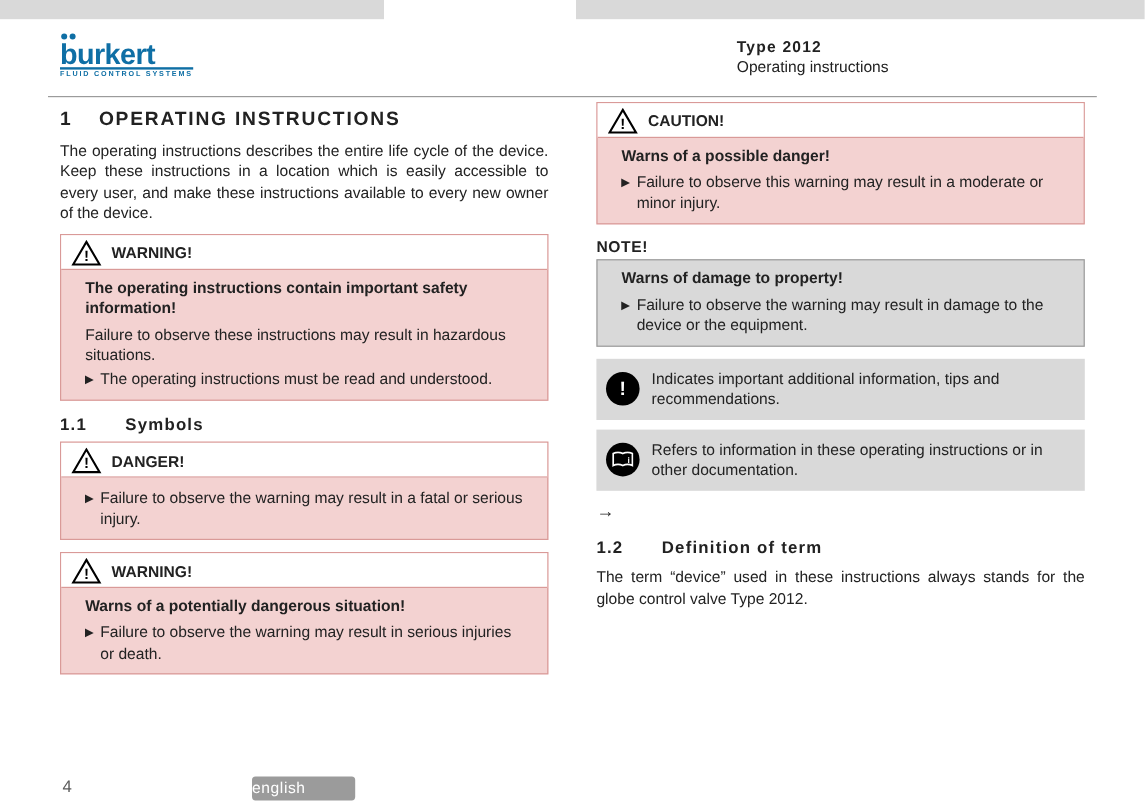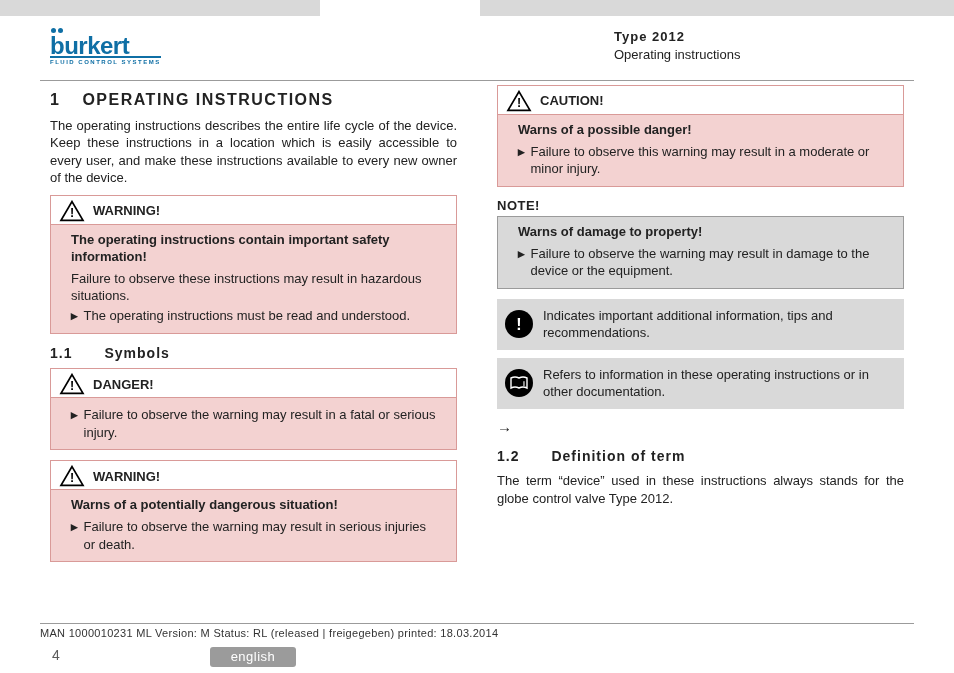--- a/index.html
+++ b/index.html
@@ -12,21 +12,21 @@
     --grey-dark:#5b5b5b;
   }
   *{box-sizing:border-box}
   body{margin:0;font-family:Helvetica,Arial,sans-serif;color:var(--text);background:#fff}
   .page{width:954px;height:673px;position:relative;margin:0 auto;overflow:hidden;font-size:13px;line-height:1.35}
   
   .top-bar-gap{position:absolute;top:0;height:16px;background:var(--grey);}
   .top-bar-left{left:0;width:320px}
   .top-bar-right{left:480px;right:0}
   
-  .header{display:flex;justify-content:space-between;padding:28px 50px 6px 50px}
+  .header{display:flex;align-items:flex-end;justify-content:space-between;padding:28px 50px 6px 50px}
   .logo{color:var(--brand);line-height:0.8}
   .logo .dots{height:6px;display:flex;gap:2px;margin:0 0 2px 1px}
   .logo .dots span{width:5px;height:5px;background:var(--brand);border-radius:50%}
   .logo .brandname{font-size:24px;font-weight:800;letter-spacing:-0.5px}
   .logo .rule{height:2px;background:var(--brand);margin:1px 0 2px}
   .logo .tag{font-size:6px;letter-spacing:1.5px;font-weight:700}
   .doc-id{text-align:left;font-size:13px;min-width:290px}
   .doc-id .type{font-weight:700;letter-spacing:1px}
   .header-rule{position:absolute;left:40px;right:40px;top:80px;height:1px;background:var(--grey-mid)}
   
@@ -48,21 +48,21 @@
   
   .round{width:28px;height:28px;border-radius:50%;background:#000;color:#fff;display:flex;align-items:center;justify-content:center;font-weight:700;font-size:16px;flex:0 0 auto}
   .round.book{font-size:12px}
   .inforow{display:flex;align-items:center;gap:10px;background:var(--grey);padding:8px;margin:8px 0}
   
   .arrowrow{display:flex;gap:6px;margin:8px 0}
   .arrowrow .arrow{font-size:15px}
   
   .footline{position:absolute;left:40px;right:40px;bottom:32px;border-top:1px solid var(--grey-mid);font-size:11px;letter-spacing:0.3px;padding-top:2px;color:#333}
   .pageno{position:absolute;left:52px;bottom:8px;font-size:14px;color:var(--grey-dark)}
-  .lang-pill{position:absolute;left:210px;bottom:6px;width:86px;height:20px;border-radius:3px;background:var(--grey-mid);color:#fff;font-size:13px;text-align:center;line-height:20px;letter-spacing:0.5px}
+  .lang-pill{position:absolute;left:210px;bottom:6px;width:86px;height:20px;border-radius:3px;background:var(--grey-mid);color:#fff;font-size:13px;line-height:20px;letter-spacing:0.5px}
   .note-heading{font-weight:700;letter-spacing:0.5px;margin:8px 0 0}
 </style>
 </head>
 <body>
 
 <div class="page">
 
   <div class="top-bar-gap top-bar-left"></div>
   <div class="top-bar-gap top-bar-right"></div>
 
@@ -201,16 +201,15 @@
       </div>
 
       <h2 class="sec">
         <span>1.2</span>
         <span>Definition of term</span>
       </h2>
       <p>The term “device” used in these instructions always stands for the globe control valve Type 2012.</p>
     </div>
   </div>
 
-  <div class="footline">MAN  1000010231  ML  Version: M Status: RL (released | freigegeben)  printed: 18.03.2014</div>
   <div class="pageno">4</div>
   <div class="lang-pill">english</div>
 </div>
 
 </body></html>

